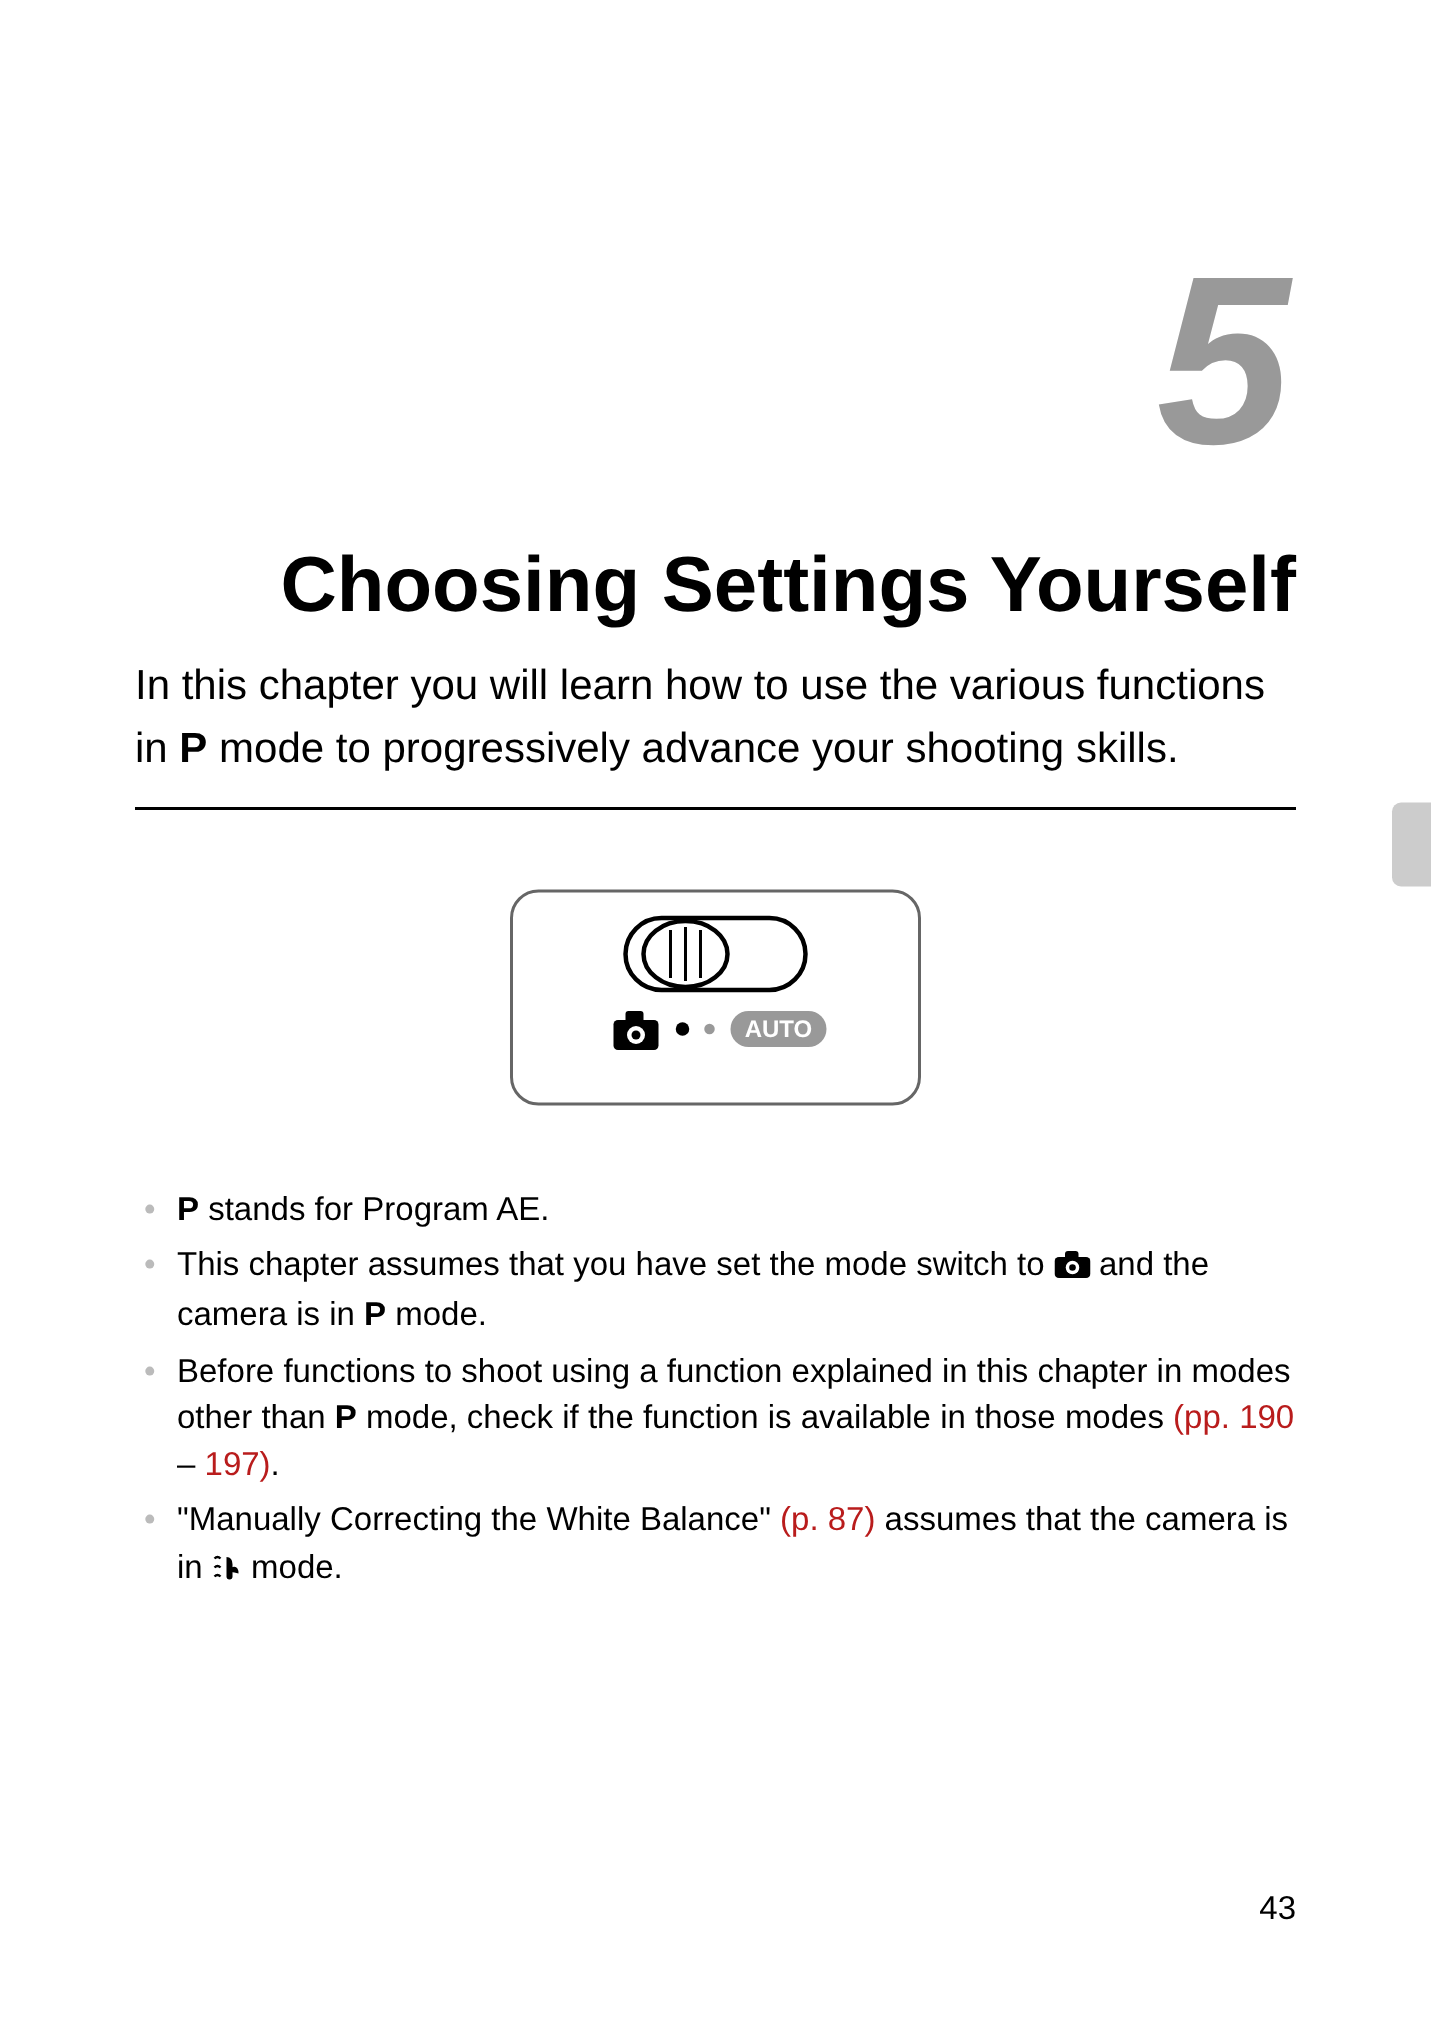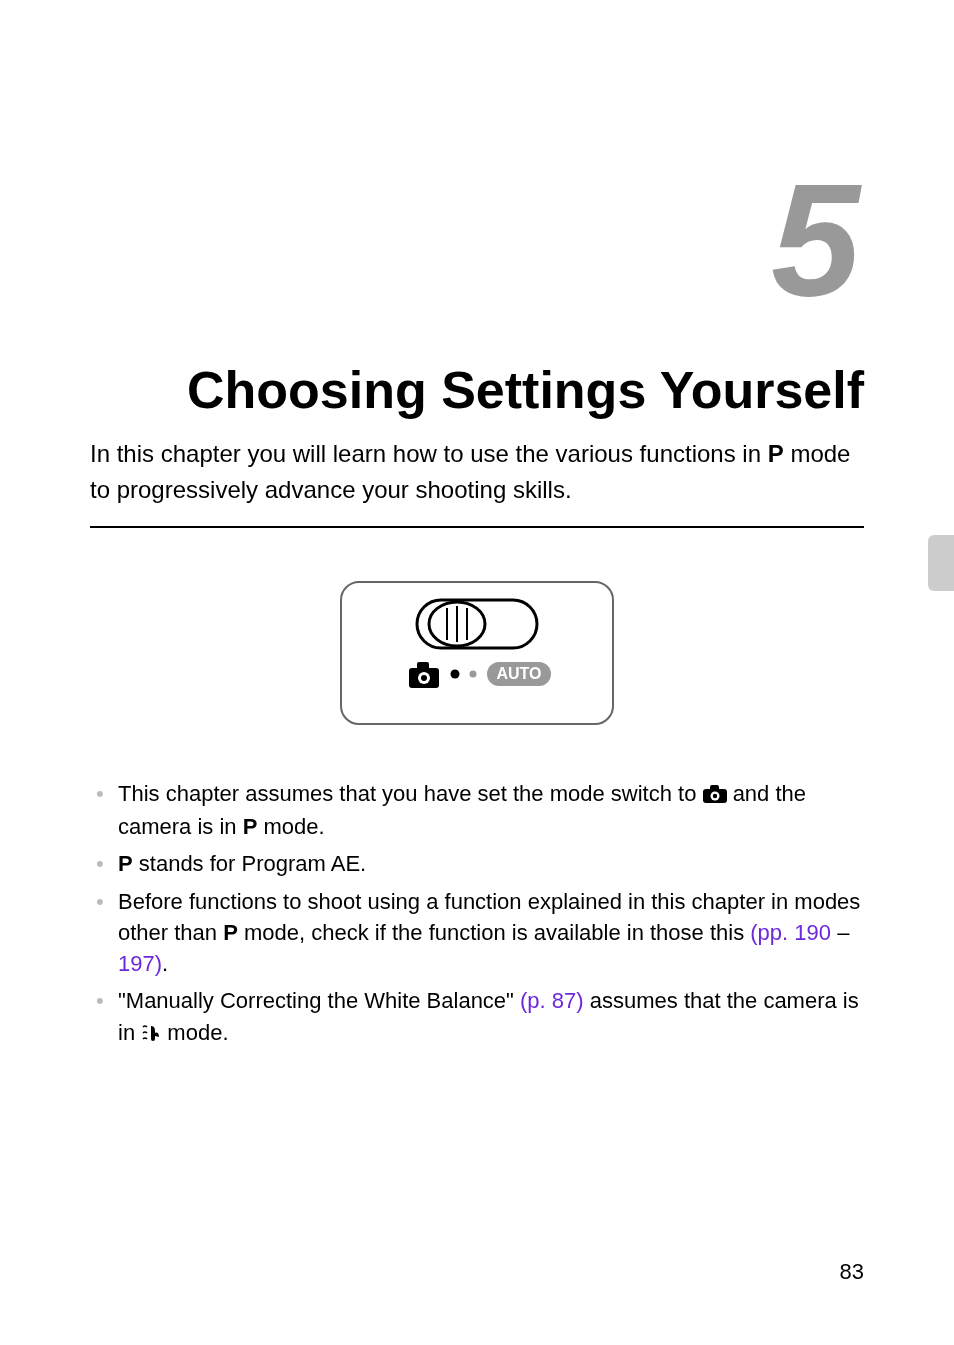--- a/index.html
+++ b/index.html
@@ -30,21 +30,21 @@
   }
   .chapter-title {
     font-family: Arial, Helvetica, sans-serif;
     font-weight: 900;
     font-size: 52px;
     text-align: right;
     margin-top: 40px;
     letter-spacing: 0px;
   }
   .intro {
-    font-size: 24px;
+    font-size: 28px;
     line-height: 1.5;
     margin-top: 16px;
   }
   .intro .p-icon, .bullets .p-icon {
     font-weight: 900;
     font-family: Arial, Helvetica, sans-serif;
   }
   .rule {
     border: 0;
     border-top: 2px solid #000;
@@ -81,21 +81,21 @@
   }
   .bullets li::before {
     content: "•";
     position: absolute;
     left: 6px;
     top: 0;
     color: #bbb;
     font-size: 22px;
   }
   .link {
-    color: #6d28d9;
+    color: #b91c1c;
   }
   .page-num {
     position: absolute;
     bottom: 60px;
     right: 90px;
     font-size: 22px;
   }
   .camera-icon-inline {
     display: inline-block;
     vertical-align: -2px;
@@ -147,42 +147,42 @@
 
       <g transform="translate(150,84)">
         <rect x="0" y="0" width="64" height="24" rx="12" fill="#999"></rect>
         <text x="32" y="17" font-family="Arial" font-weight="900" font-size="16" fill="#fff" text-anchor="middle">AUTO</text>
       </g>
     </svg>
   </div>
 
   <ul class="bullets">
     <li>
+      <span class="p-icon">P</span><span> stands for Program AE.</span>
+    </li>
+    <li>
       <span>This chapter assumes that you have set the mode switch to </span><span class="camera-icon-inline"><svg width="24" height="18" viewBox="0 0 24 18">
             <rect x="0" y="4" width="24" height="14" rx="3" fill="#000"></rect>
             <rect x="7" y="0" width="9" height="6" rx="2" fill="#000"></rect>
             <circle cx="12" cy="11" r="4.5" fill="#fff"></circle>
             <circle cx="12" cy="11" r="2.2" fill="#000"></circle>
           </svg></span><span> and the camera is in </span><span class="p-icon">P</span><span> mode.</span>
     </li>
     <li>
-      <span class="p-icon">P</span><span> stands for Program AE.</span>
-    </li>
-    <li>
-      <span>Before functions to shoot using a function explained in this chapter in modes other than </span><span class="p-icon">P</span><span> mode, check if the function is available in those this </span><span class="link">(pp. 190</span><span> – </span><span class="link">197)</span><span>.</span>
+      <span>Before functions to shoot using a function explained in this chapter in modes other than </span><span class="p-icon">P</span><span> mode, check if the function is available in those modes </span><span class="link">(pp. 190</span><span> – </span><span class="link">197)</span><span>.</span>
     </li>
     <li>
       <span>"Manually Correcting the White Balance" </span><span class="link">(p. 87)</span><span> assumes that the camera is in </span><span class="underwater-icon"><svg width="20" height="20" viewBox="0 0 20 20">
             <g stroke="#000" stroke-width="1.6" fill="none">
               <path d="M2 4 Q4 2 6 4"></path>
               <path d="M2 10 Q4 8 6 10"></path>
               <path d="M2 16 Q4 14 6 16"></path>
             </g>
             <g fill="#000">
               <path d="M10 3 Q14 3 14 8 L14 16 Q14 18 12 18 Q10 18 10 16 L10 3 Z"></path>
               <path d="M13 10 Q18 8 18 14 Q15 13 13 13 Z"></path>
             </g>
           </svg></span><span> mode.</span>
     </li>
   </ul>
 
-  <div class="page-num">83</div>
+  <div class="page-num">43</div>
 </div>
 
 </body></html>

